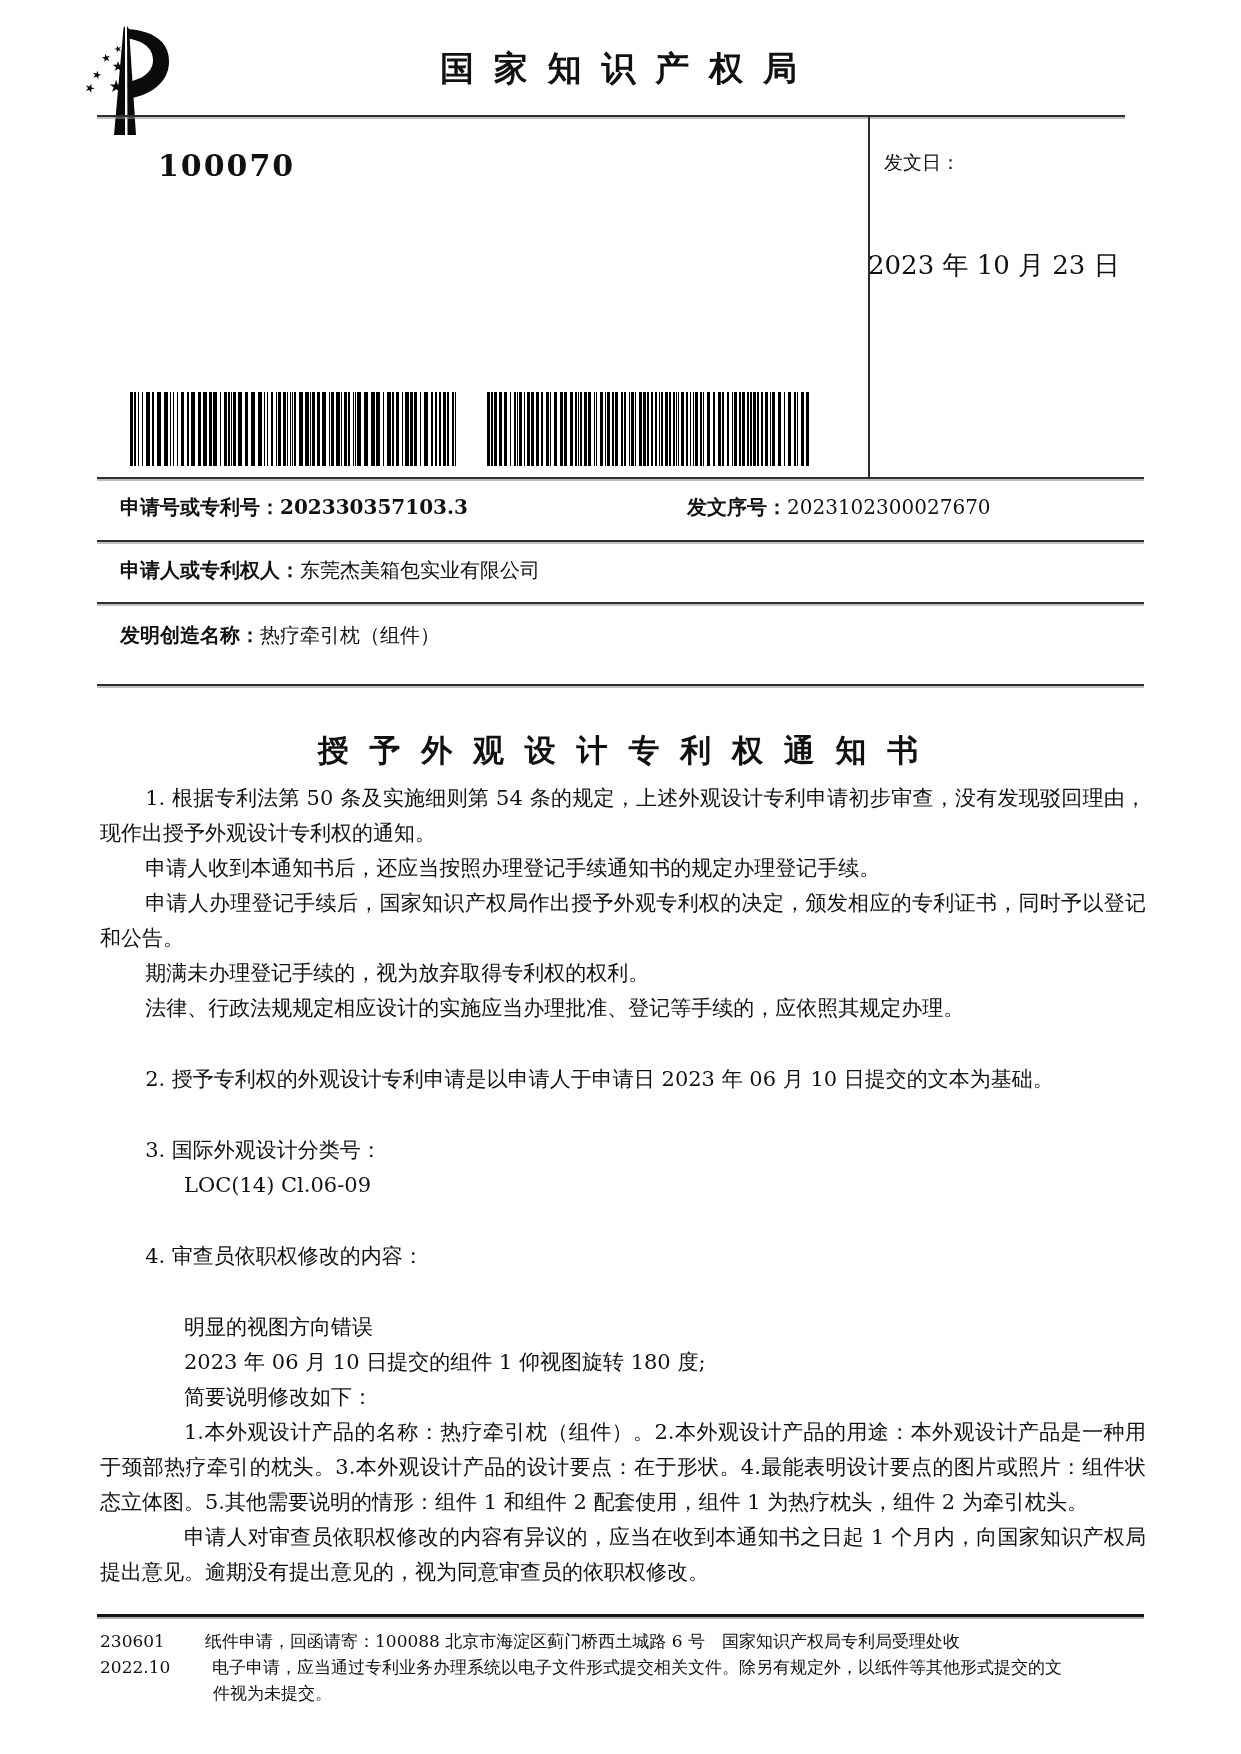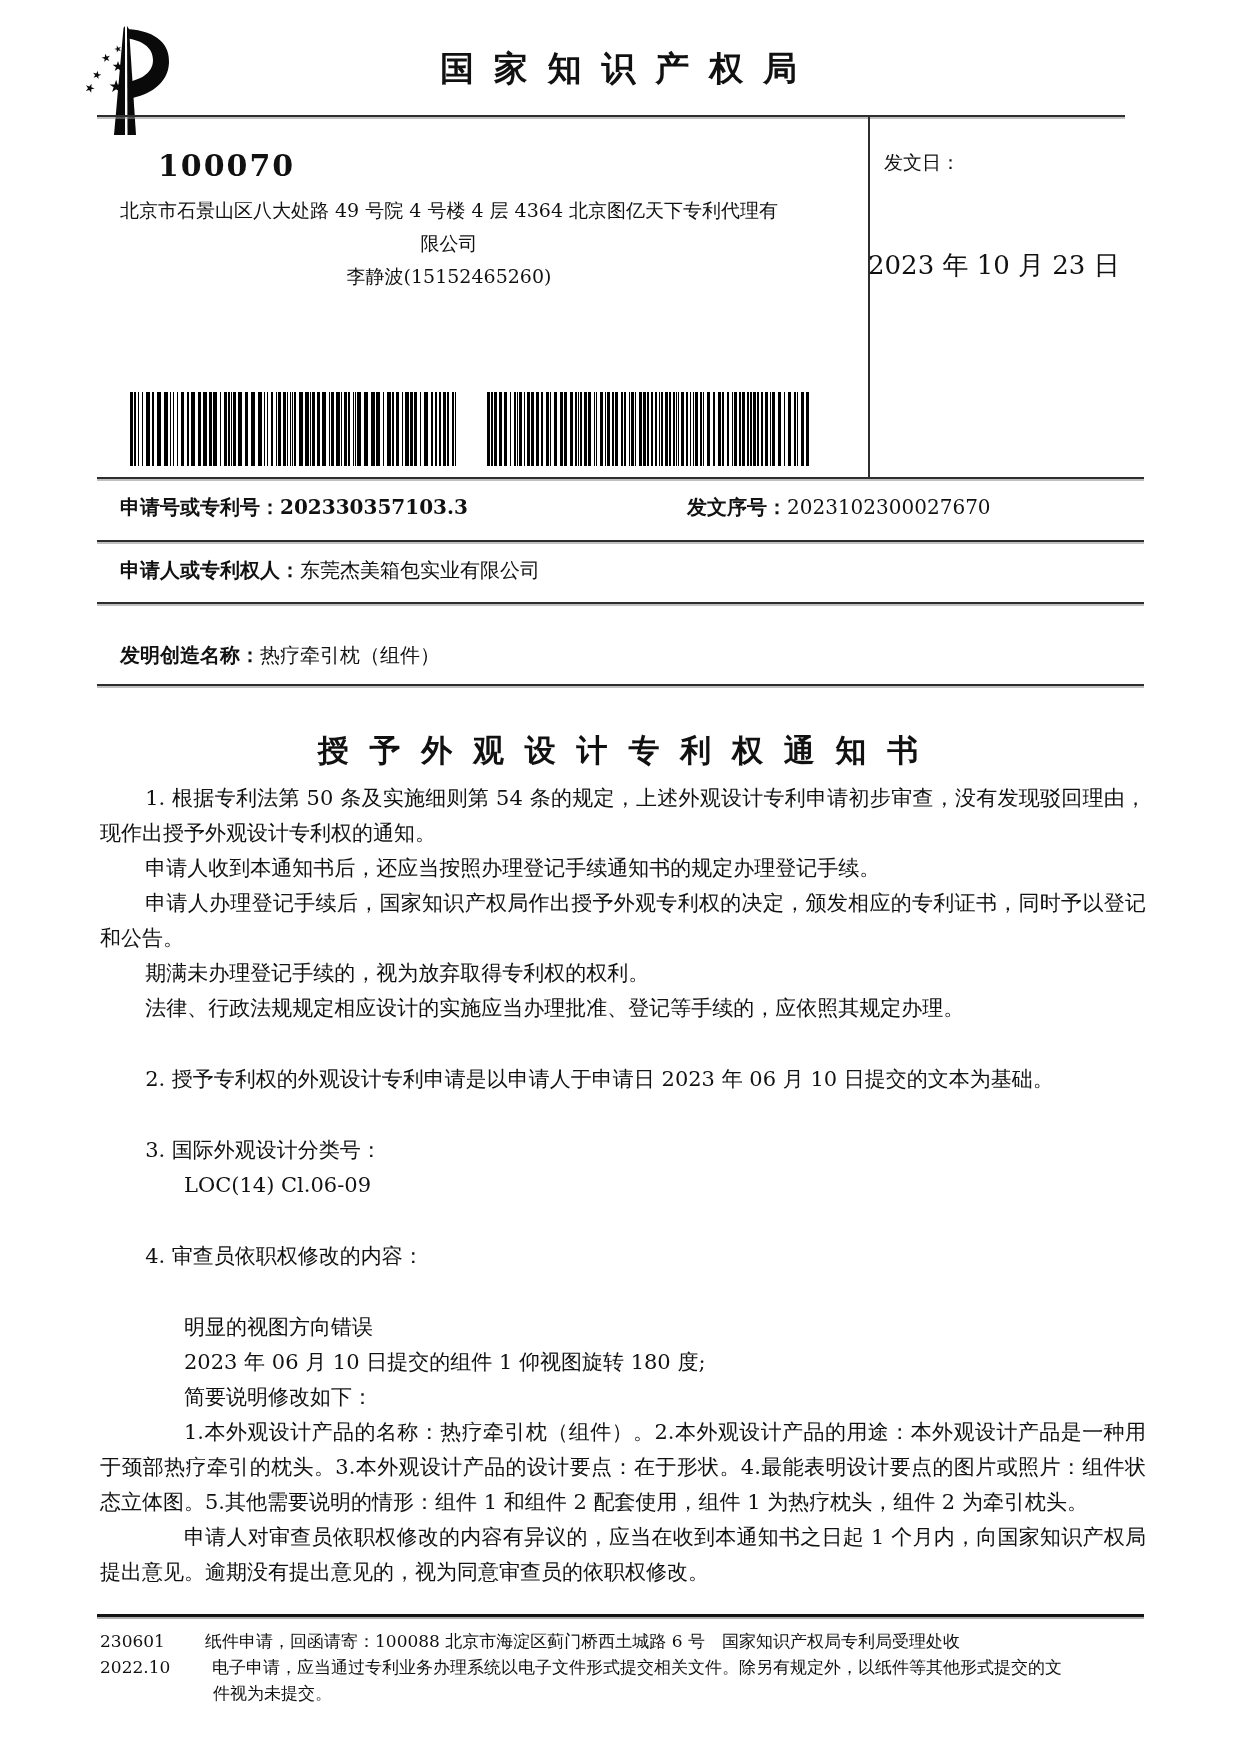--- a/index.html
+++ b/index.html
@@ -64,24 +64,20 @@
         <text x="52" y="64" font-size="17" text-anchor="middle" dominant-baseline="central">★</text>
         <text x="26" y="66" font-size="12" text-anchor="middle" dominant-baseline="central" transform="rotate(20 26 66)">★</text>
       </g>
     </svg>
   </div>
 
   <div class="abs agency-title">国 家 知 识 产 权 局</div>
   <div class="hline" style="top:115px; left:97px; width:1028px;"></div>
 
   <div class="abs postal">100070</div>
-  <div class="abs addr-block">
-    <div>北京市石景山区八大处路 49 号院 4 号楼 4 层 4364  北京图亿天下专利代理有限公司</div>
-    <div>李静波(15152465260)</div>
-  </div>
 
   <div class="vline" style="top:115px; left:868px; height:363px;"></div>
   <div class="abs dispatch-label">发文日：</div>
   <div class="abs dispatch-date">2023 年 10 月 23 日</div>
 
   <div class="barcode" style="left:130px; width:326px;">
     <svg id="bc1" width="326" height="74" xmlns="http://www.w3.org/2000/svg" shape-rendering="crispEdges">
         <rect x="0" y="0" width="3" height="74" fill="#000"></rect>
         <rect x="4" y="0" width="2" height="74" fill="#000"></rect>
         <rect x="8" y="0" width="1" height="74" fill="#000"></rect>
@@ -251,21 +247,21 @@
   </div>
 
   <div class="hline" style="top:540px; left:97px; width:1047px;"></div>
 
   <div class="row-text" style="top:557px; left:120px;">
     <span class="field-label">申请人或专利权人：</span><span class="field-value">东莞杰美箱包实业有限公司</span>
   </div>
 
   <div class="hline" style="top:602px; left:97px; width:1047px;"></div>
 
-  <div class="row-text" style="top:622px; left:120px;margin-top:20px;">
+  <div class="row-text" style="top:622px; left:120px;">
     <span class="field-label">发明创造名称：</span><span class="field-value">热疗牵引枕（组件）</span>
   </div>
 
   <div class="hline" style="top:684px; left:97px; width:1047px;"></div>
 
   <div class="abs doc-title">授 予 外 观 设 计 专 利 权 通 知 书</div>
 
   <div class="body-flow">
     <div class="bp">1. 根据专利法第 50 条及实施细则第 54 条的规定，上述外观设计专利申请初步审查，没有发现驳回理由，现作出授予外观设计专利权的通知。</div>
     <div class="bp">申请人收到本通知书后，还应当按照办理登记手续通知书的规定办理登记手续。</div>

